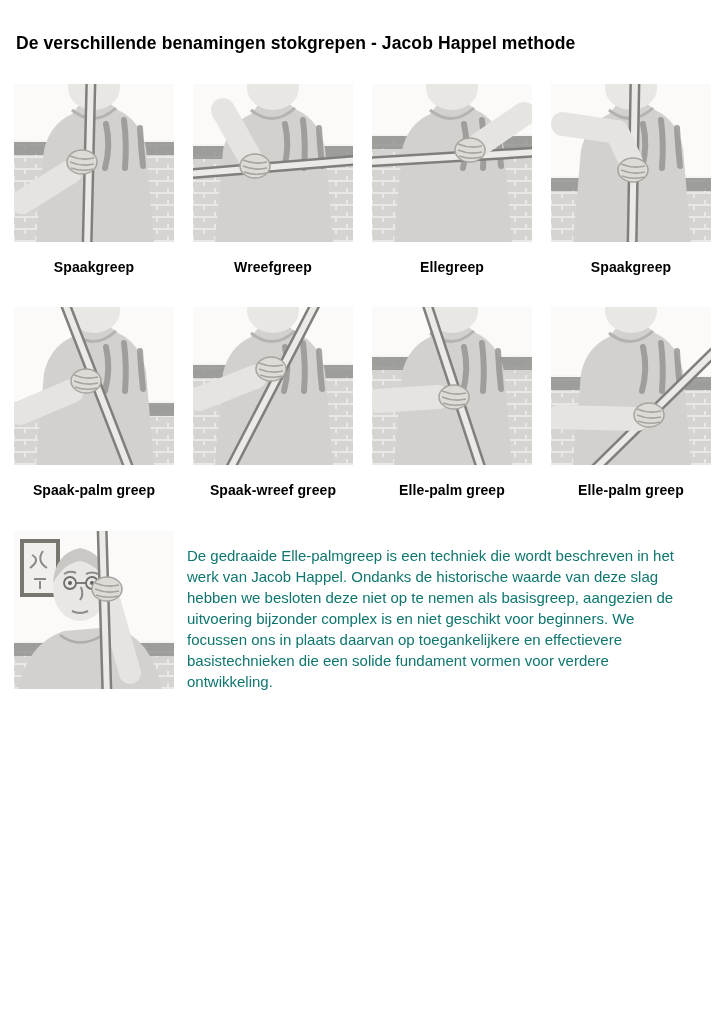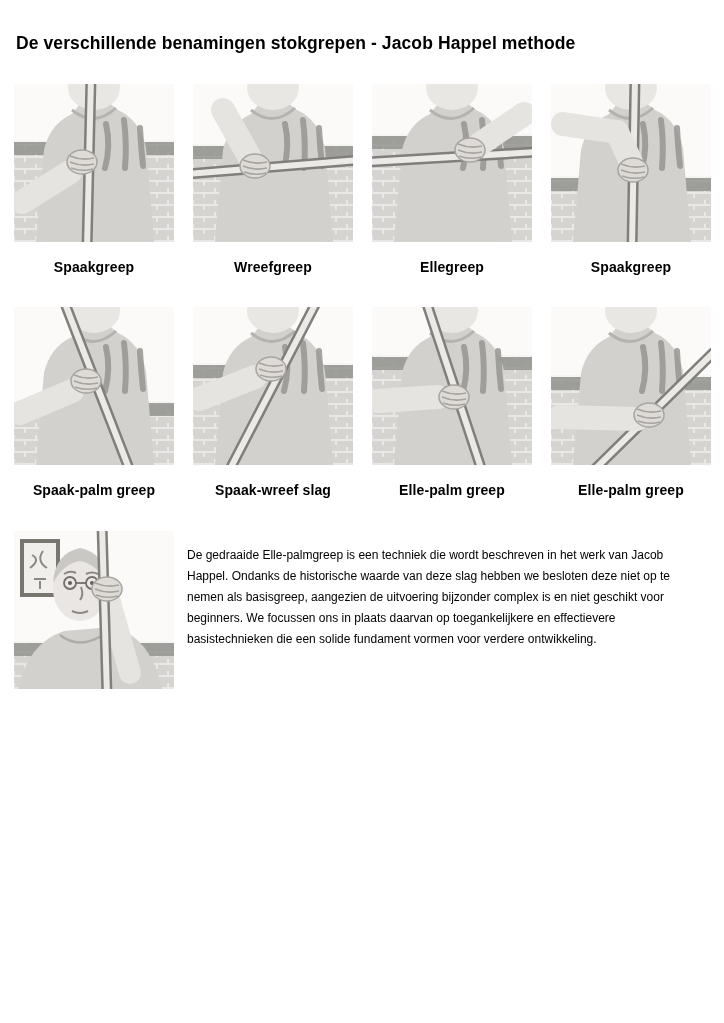--- a/index.html
+++ b/index.html
@@ -53,23 +53,23 @@
     left: 14px;
     top: 531px;
     width: 697px;
     display: flex;
     gap: 13px;
   }
   .note .photo { flex: 0 0 160px; }
   .note-text {
     margin: 14px 0 0 0;
     width: 504px;
-    font-size: 12px;
+    font-size: 15px;
     line-height: 21px;
-    color: #000000;
+    color: #0f766e;
   }
 </style>
 </head>
 <body>
 
 <div class="page">
 
   <h1 class="title">De verschillende benamingen stokgrepen - Jacob Happel methode</h1>
 
   <div class="grip-row row1">
@@ -290,21 +290,21 @@
             <line x1="124" y1="-6" x2="36" y2="164" stroke="#eceae7" stroke-width="6" stroke-linecap="butt"></line>
             <line x1="6" y1="92" x2="62" y2="70" stroke="#e6e4e1" stroke-width="24" stroke-linecap="round"></line>
             <ellipse cx="78" cy="62" rx="15" ry="12" fill="#dedbd7" stroke="#a5a4a1" stroke-width="1.5"></ellipse>
             <g stroke="#a5a4a1" stroke-width="1.6" fill="none">
               <path d="M66,56 q12,5 24,2"></path>
               <path d="M66,62 q12,5 24,2"></path>
               <path d="M67,68 q11,4 22,1"></path>
             </g>
           </svg>
         </div>
-      <figcaption class="grip-label">Spaak-wreef slag</figcaption>
+      <figcaption class="grip-label">Spaak-wreef greep</figcaption>
     </figure>
     <figure class="grip-cell">
       <div class="photo">
           <svg viewBox="0 0 160 158" width="160" height="158" xmlns="http://www.w3.org/2000/svg">
             <defs>
               <pattern id="bk6" width="22" height="12" patternUnits="userSpaceOnUse">
                 <rect width="22" height="12" fill="#b3b2af"></rect>
                 <rect width="22" height="2" fill="#dcdbd8"></rect>
                 <rect x="10" y="2" width="2" height="4" fill="#dcdbd8"></rect>
                 <rect x="-1" y="8" width="2" height="4" fill="#dcdbd8"></rect>

